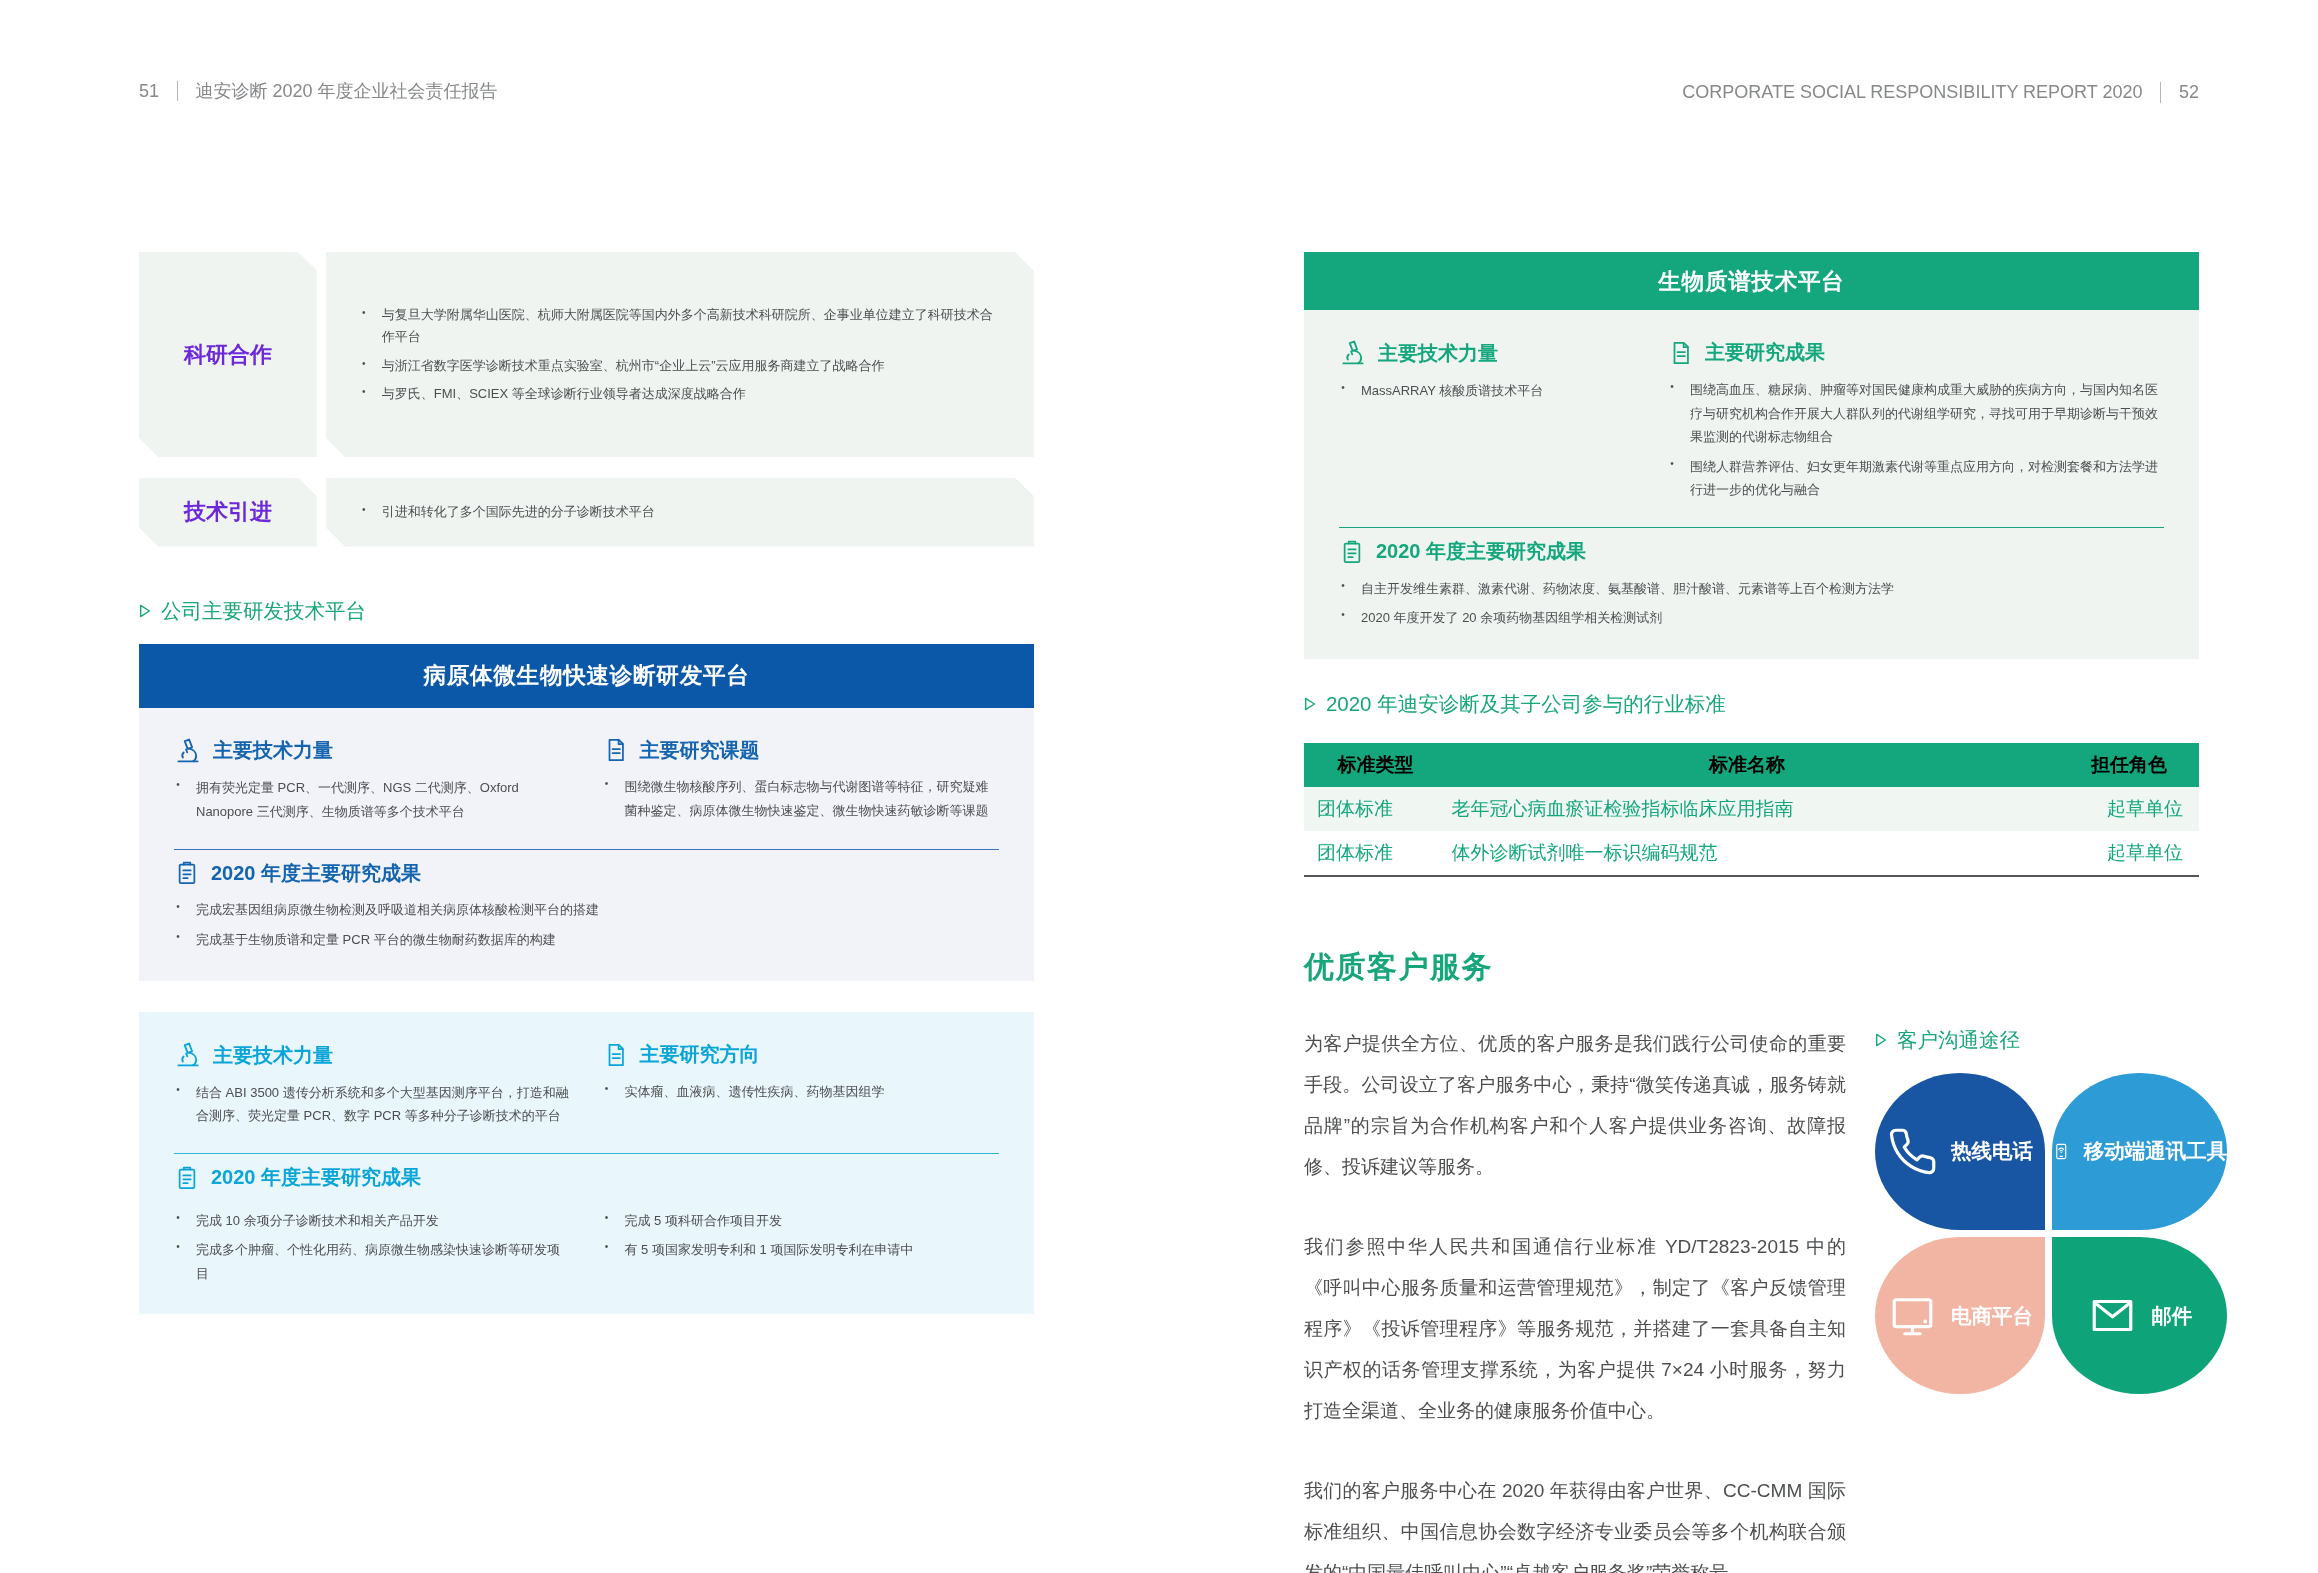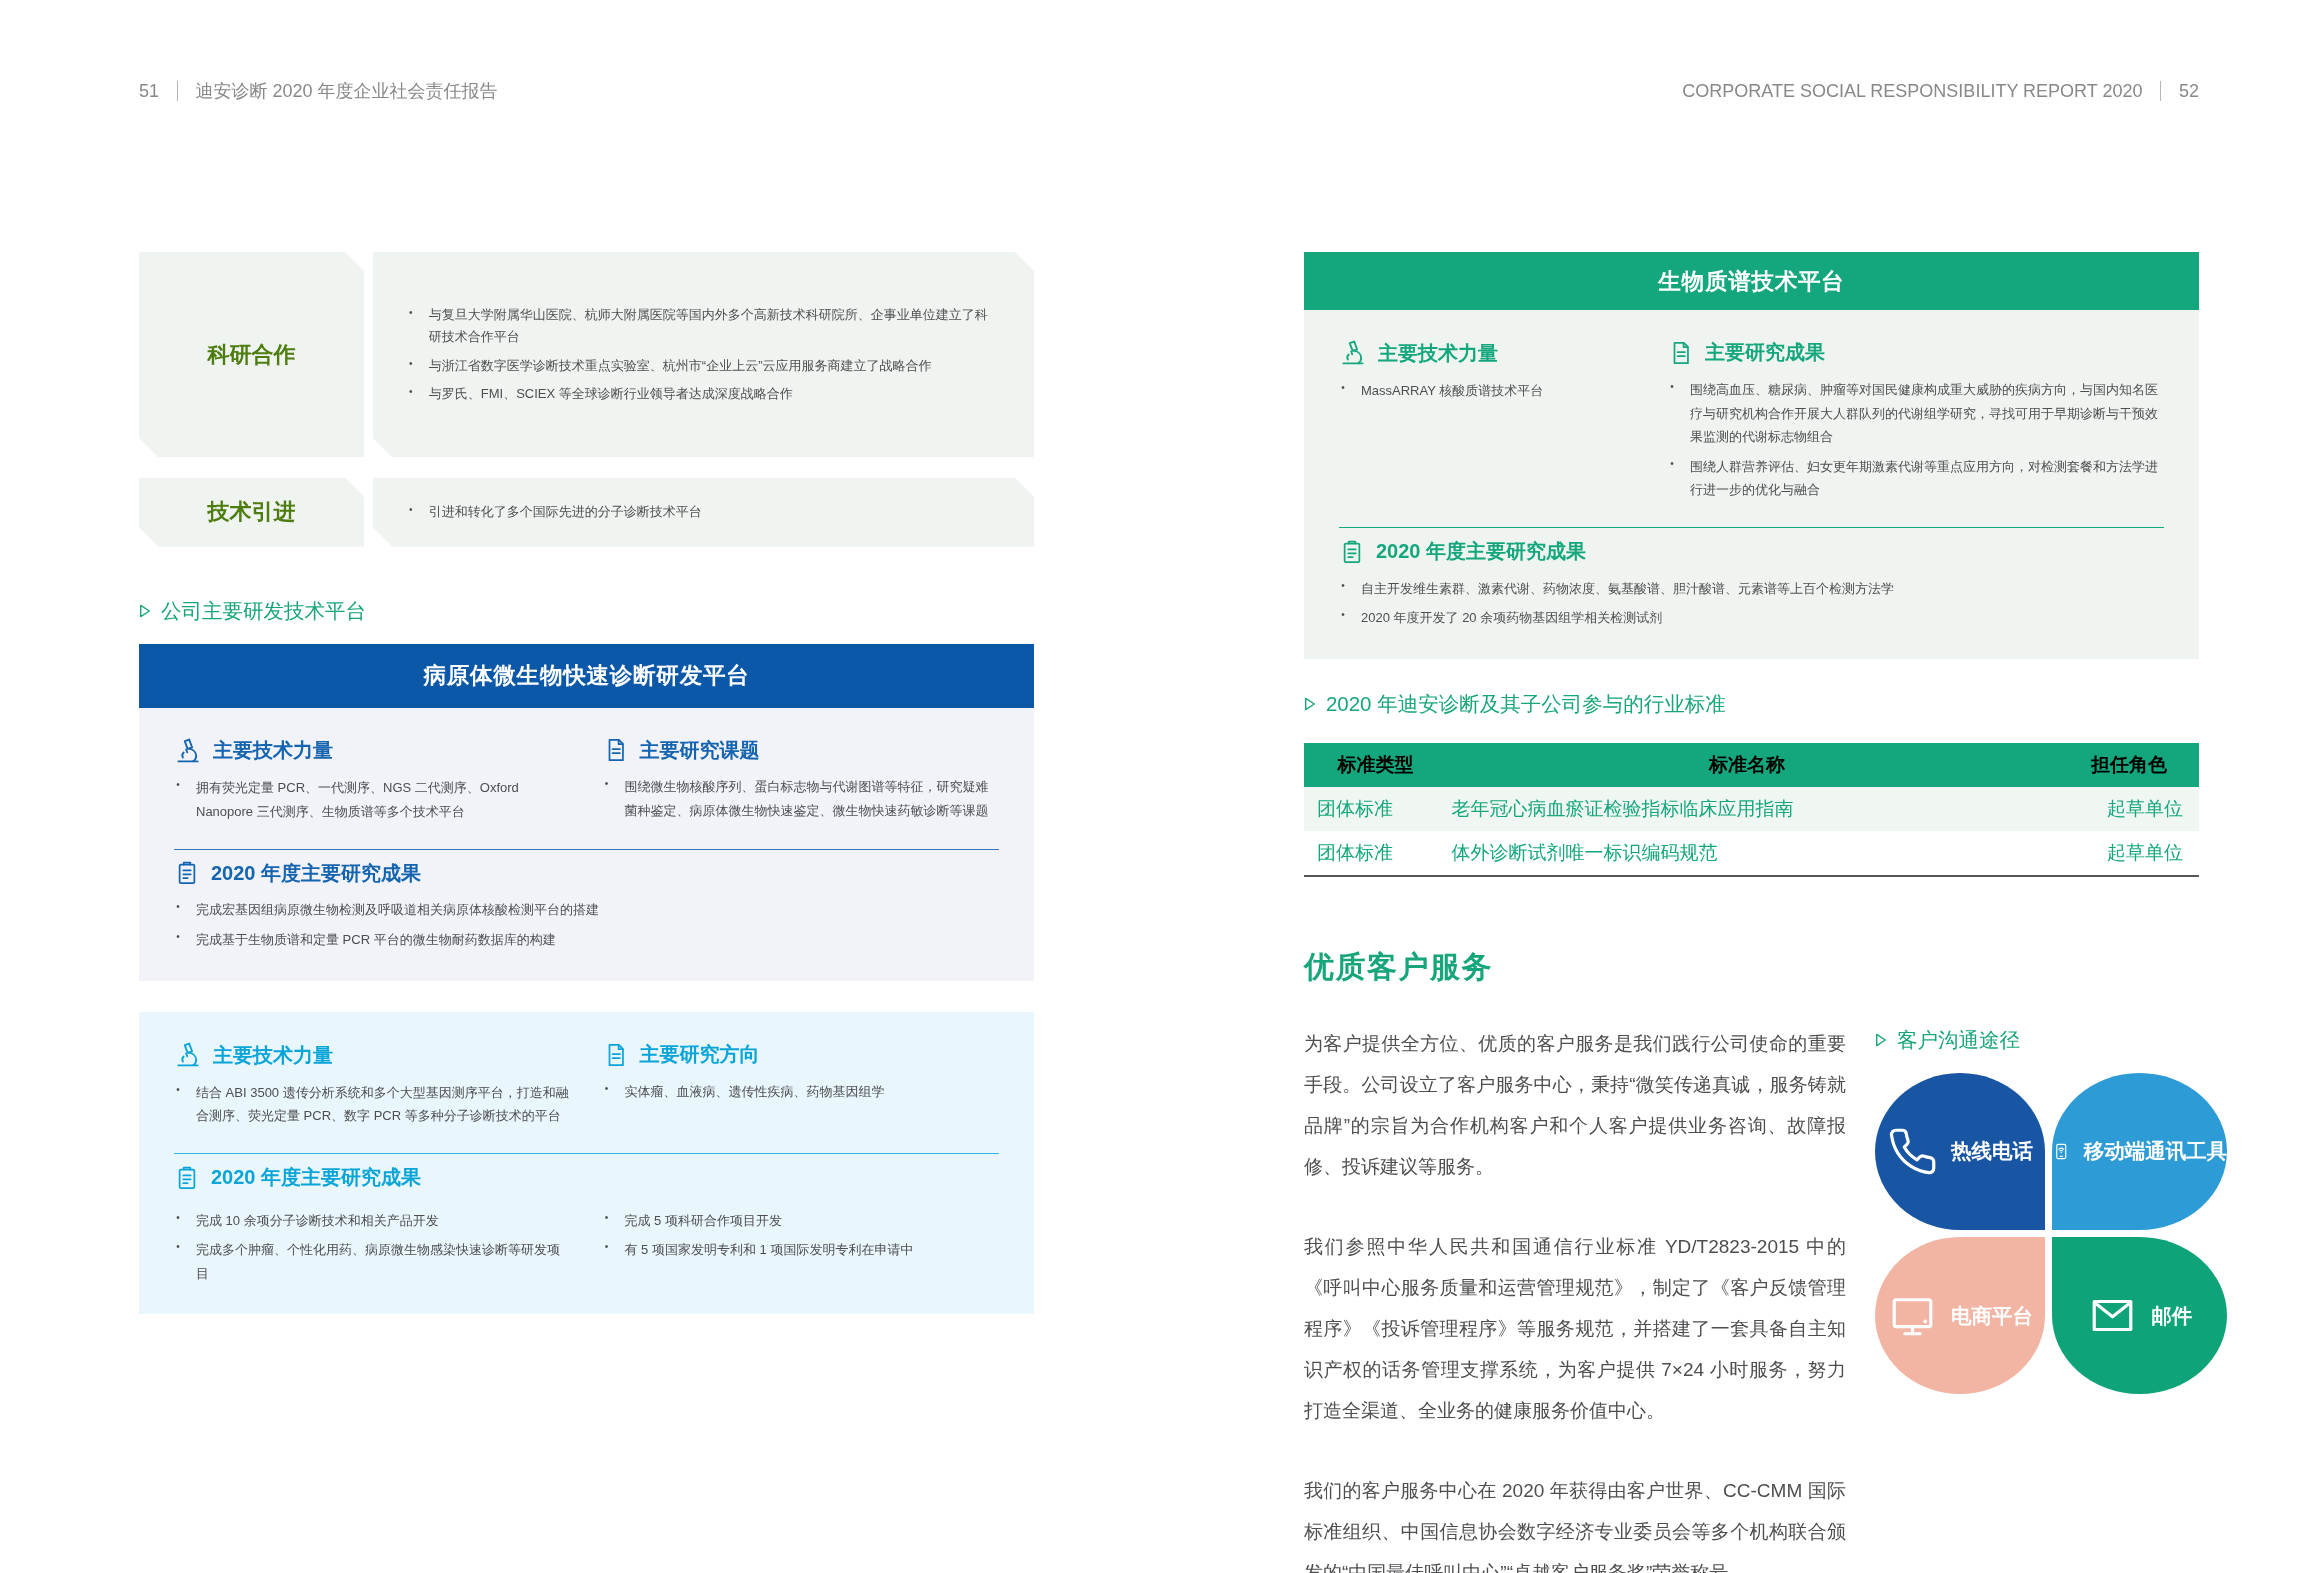--- a/index.html
+++ b/index.html
@@ -2,29 +2,29 @@
 <html style="font-size:11.7px"><head>
 <meta charset="utf-8">
 <style>
   html,body{margin:0;padding:0;background:#ffffff;}
   .page{
     position:relative;width:2319px;height:1574px;background:#ffffff;overflow:hidden;
     font-family:"Liberation Sans","DejaVu Sans",sans-serif;color:#4D4E50;
   }
   
   .pageheader{position:absolute;left:139px;right:120px;top:79px;display:flex;justify-content:space-between;
-    font-size:18px;color:#86888A;align-items:center;}
+    font-size:18px;color:#86888A;align-items:flex-end;}
   .ph-side{display:flex;align-items:center;}
   .vbar{display:inline-block;width:1.5px;height:20.5px;background:#B4B6B8;margin:0 17.5px;}
   
   .col-left{position:absolute;left:139px;top:252px;width:895px;}
   .col-right{position:absolute;left:1304px;top:252px;width:895px;}
   
   .coop-row{display:flex;gap:8.8px;margin-bottom:20.5px;}
-  .coop-label{flex:none;width:225px;background:#EFF4F1;color:#4d7c0f;font-weight:bold;font-size:22px;
+  .coop-label{flex:none;width:178px;background:#EFF4F1;color:#6d28d9;font-weight:bold;font-size:22px;
     display:flex;align-items:center;justify-content:center;
     clip-path:polygon(0 0,calc(100% - 19px) 0,100% 19px,100% 100%,19px 100%,0 calc(100% - 19px));}
   .coop-content{flex:1;background:#EFF4F1;padding:17.5px 34px;display:flex;flex-direction:column;justify-content:center;
     clip-path:polygon(0 0,calc(100% - 19px) 0,100% 19px,100% 100%,19px 100%,0 calc(100% - 19px));}
   .coop-row.tall{min-height:205px;}
   .coop-row.slim .coop-label{min-height:69px;}
   .coop-row.slim .coop-content{padding:13px 34px;}
   
   ul.bullets{list-style:none;margin:0;padding:0;font-size:13px;line-height:1.72;color:#4D4E50;}
   ul.bullets li{position:relative;padding-left:22px;margin:5.8px 0;}

